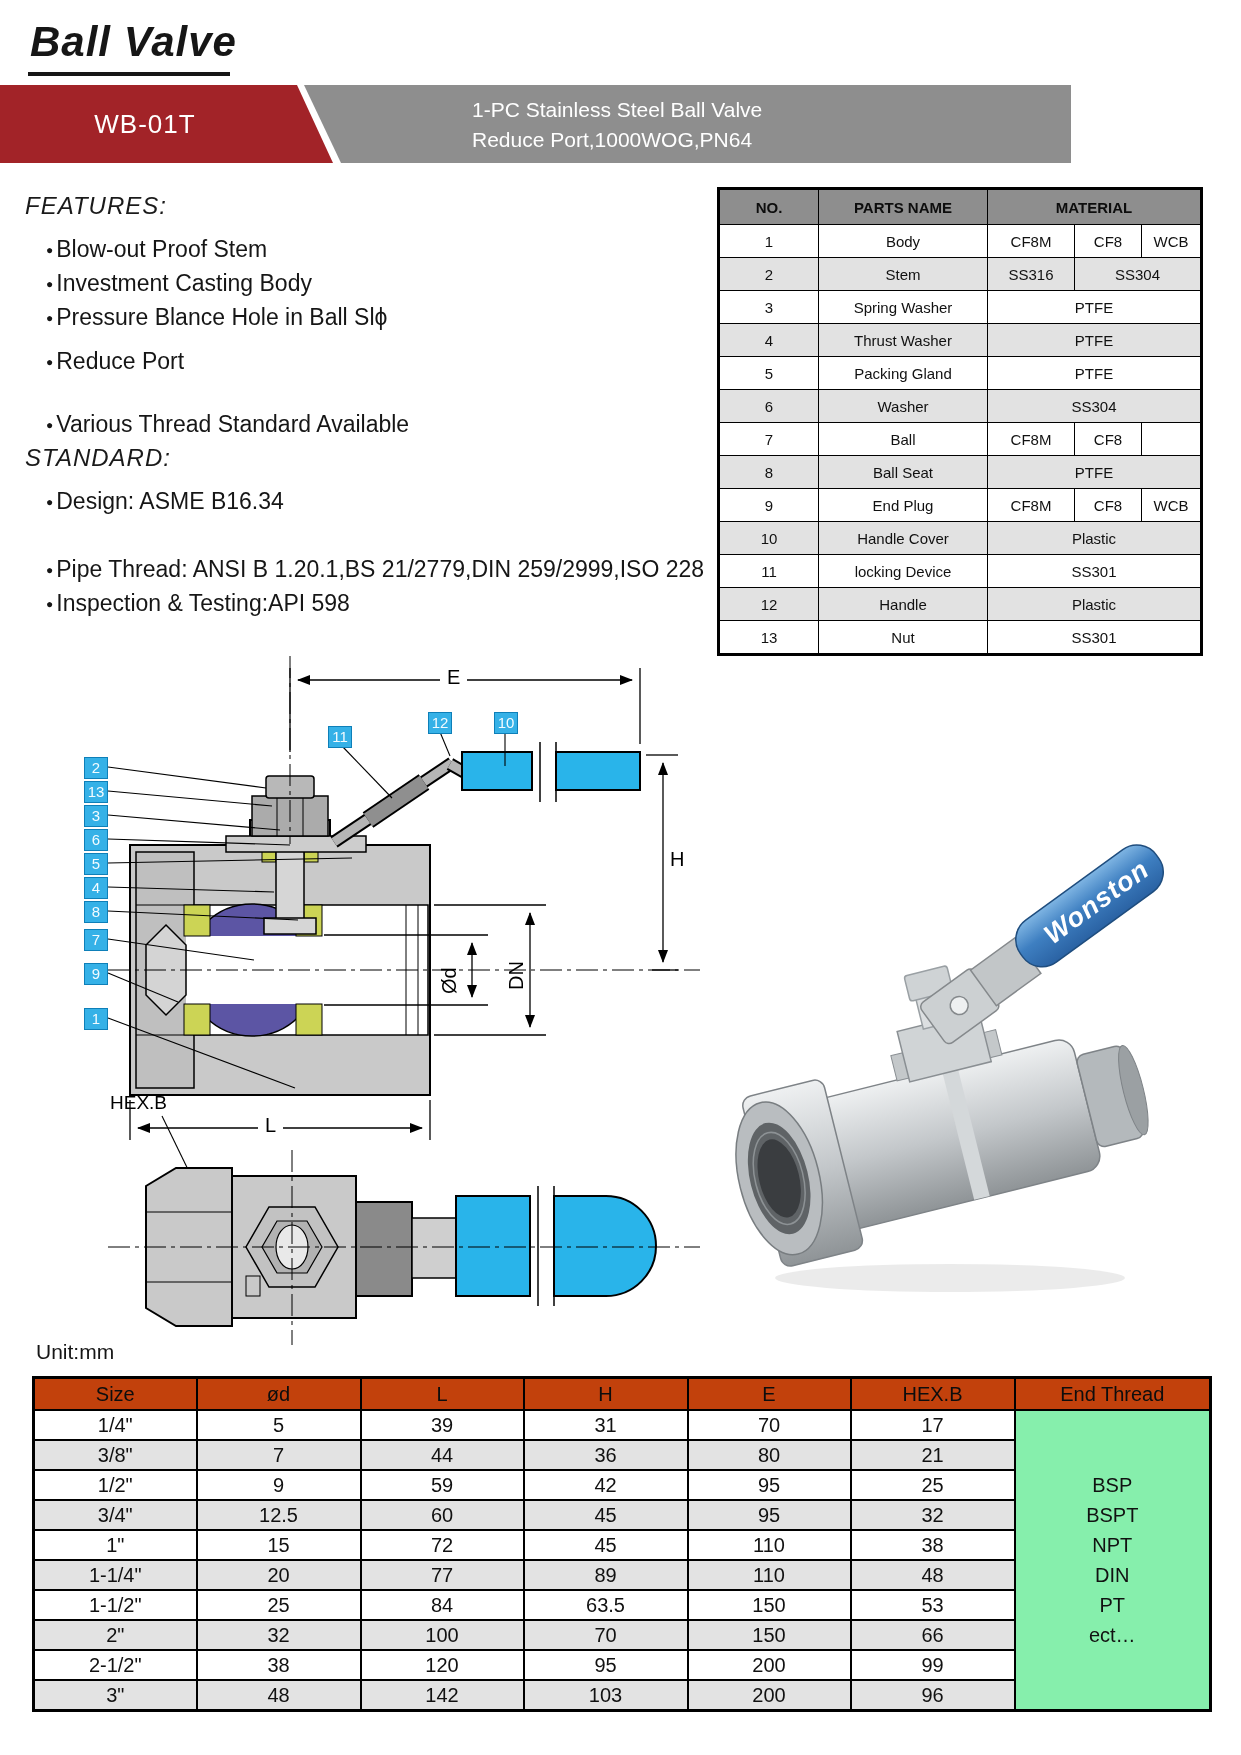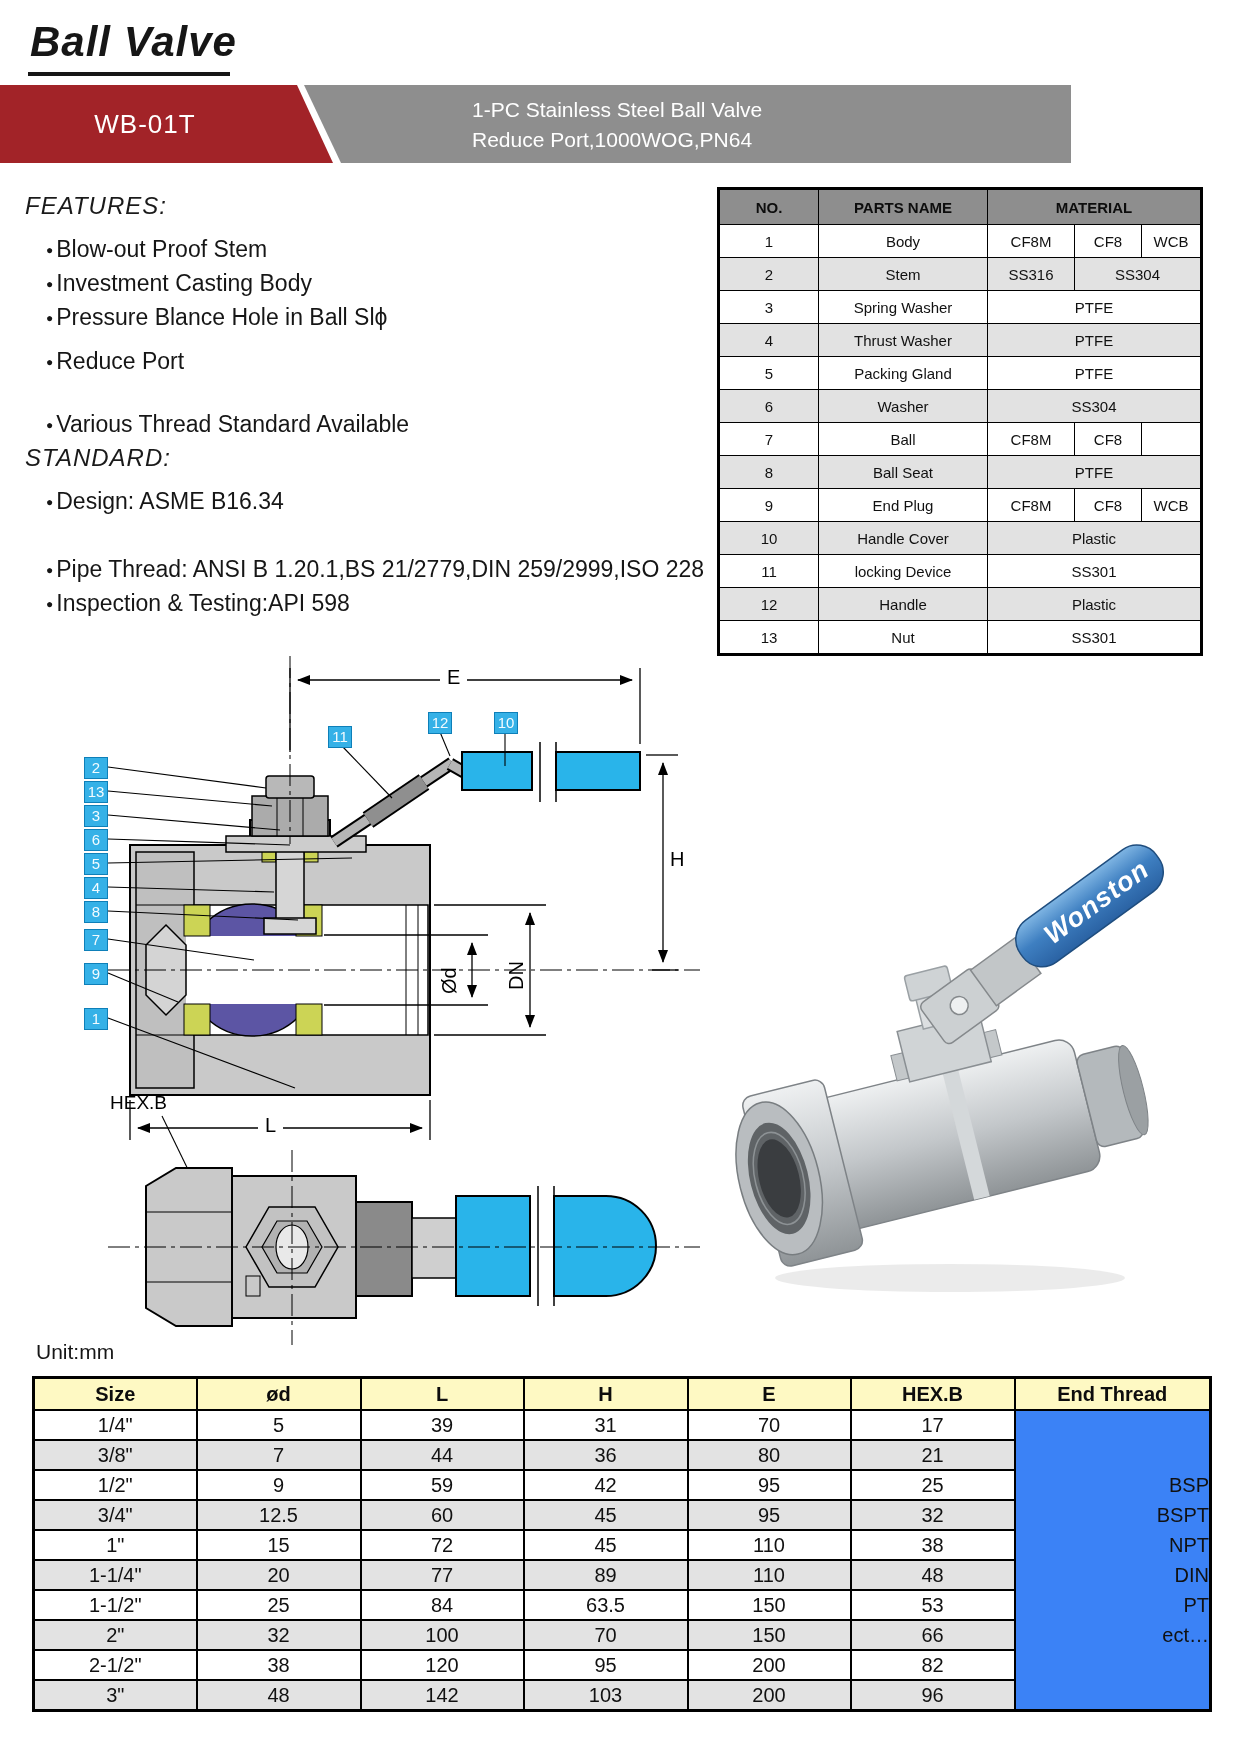--- a/index.html
+++ b/index.html
@@ -34,24 +34,24 @@
       table-layout:fixed;font-size:15px;text-align:center;}
   #parts-table th,#parts-table td{border:1.6px solid #000;padding:0;height:32px;overflow:hidden;}
   #parts-table th{background:#8e8e8e;font-weight:bold;height:34px;color:#0d0d0d;}
   #parts-table{border:3px solid #000;}
   #parts-table tr.shade td{background:#e2e2e2;}
 
   
   #dim-table{position:absolute;left:32px;top:1376px;width:1177px;border-collapse:collapse;
       table-layout:fixed;font-size:20px;text-align:center;}
   #dim-table th,#dim-table td{border:2px solid #000;padding:0;height:28px;overflow:hidden;}
-  #dim-table th{background:#fef9c3;font-weight:bold;color:#0d0d0d;height:30px;}
+  #dim-table th{background:#c2410c;font-weight:normal;color:#0d0d0d;height:30px;}
   #dim-table{border:3px solid #000;}
   #dim-table td.shade{background:#e3e3e3;}
-  #dim-table td.thread-cell{vertical-align:middle;background:#3b82f6;text-align:right;}
+  #dim-table td.thread-cell{vertical-align:middle;background:#86efac;}
   .thread-opt{line-height:30px;font-size:20px;}
 
   .unit-label{left:36px;top:1340px;font-size:21px;color:#161616;}
 
   
   .callout{position:absolute;width:22px;height:20px;background:#35b1e7;border:1px solid #0e7fb8;
       color:#f2fbff;font-size:15px;line-height:20px;text-align:center;}
   .dim-label{position:absolute;font-size:20px;color:#000;}
   .dim-label.bg{background:#fff;padding:0 7px;}
   .rot{transform:rotate(-90deg);transform-origin:0 0;}
@@ -443,21 +443,21 @@
           <td class="shade">70</td>
           <td class="shade">150</td>
           <td class="shade">66</td>
         </tr>
         <tr>
           <td>2-1/2"</td>
           <td>38</td>
           <td>120</td>
           <td>95</td>
           <td>200</td>
-          <td>82</td>
+          <td>99</td>
         </tr>
         <tr>
           <td class="shade">3"</td>
           <td class="shade">48</td>
           <td class="shade">142</td>
           <td class="shade">103</td>
           <td class="shade">200</td>
           <td class="shade">96</td>
         </tr>
       </tbody>

